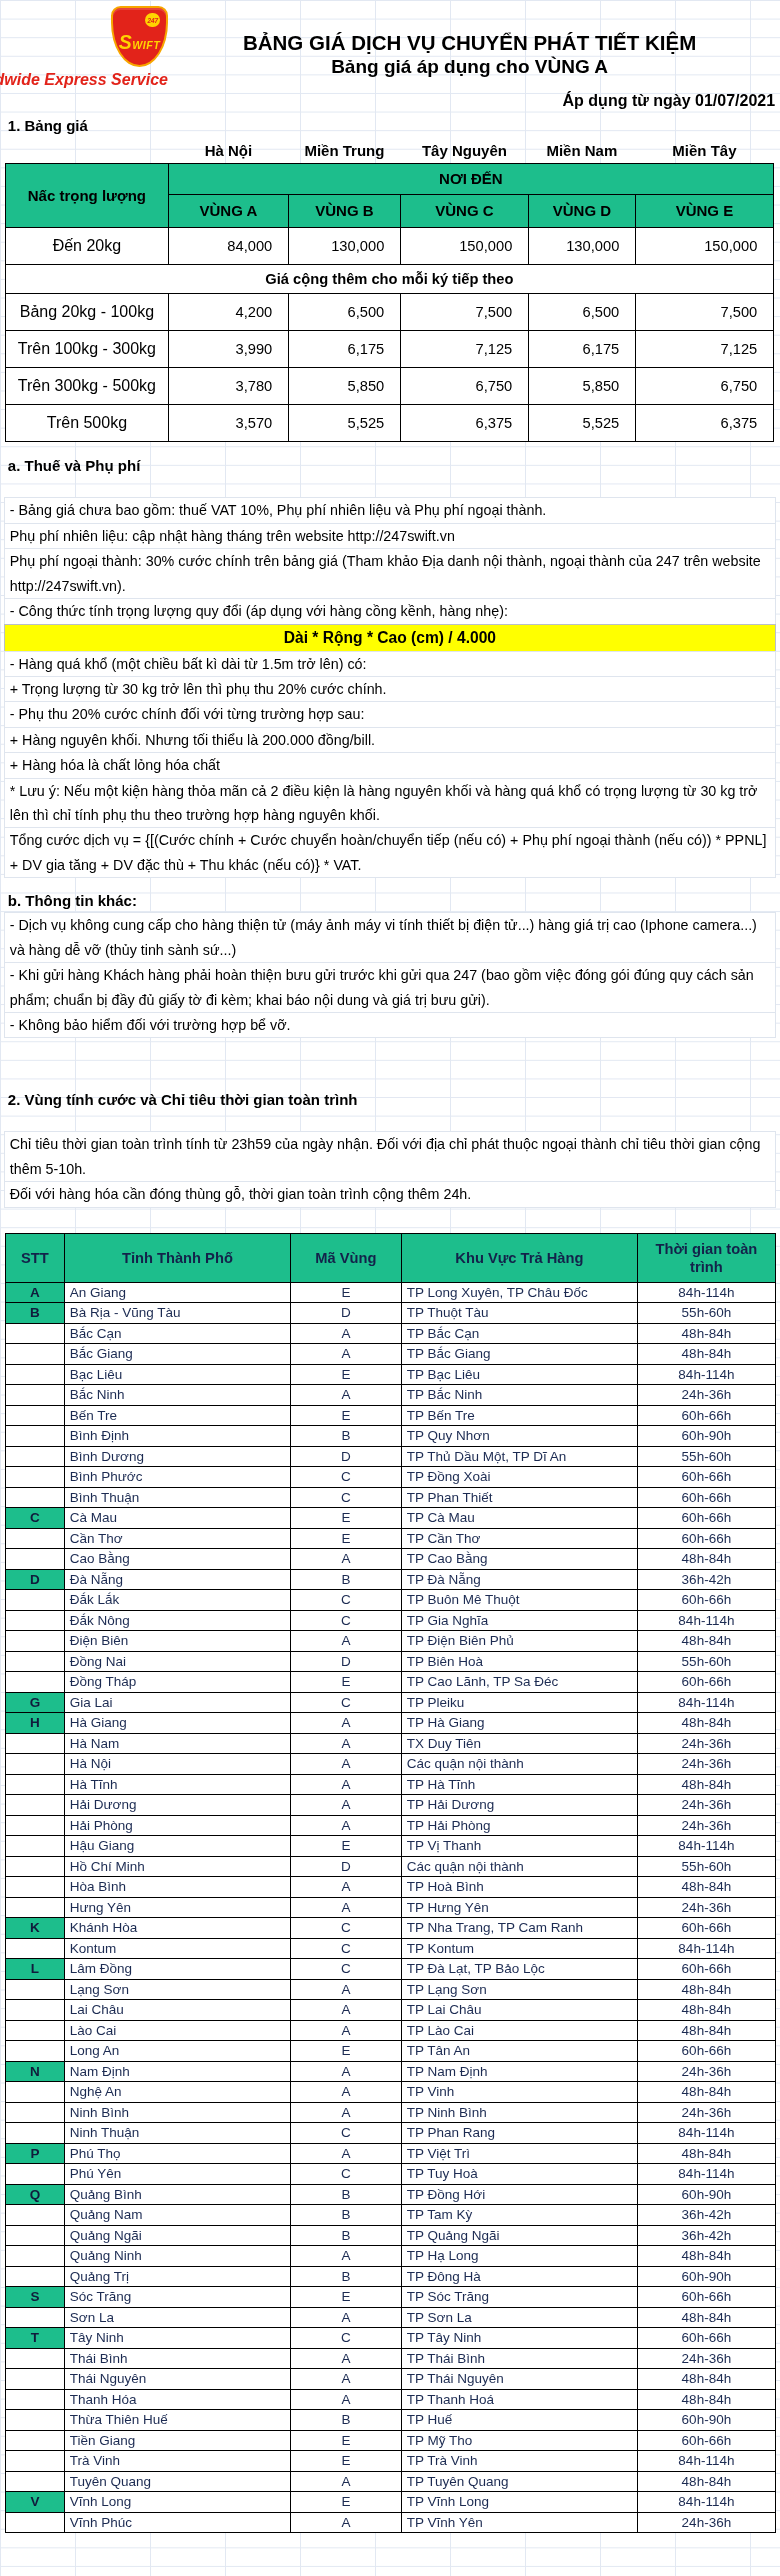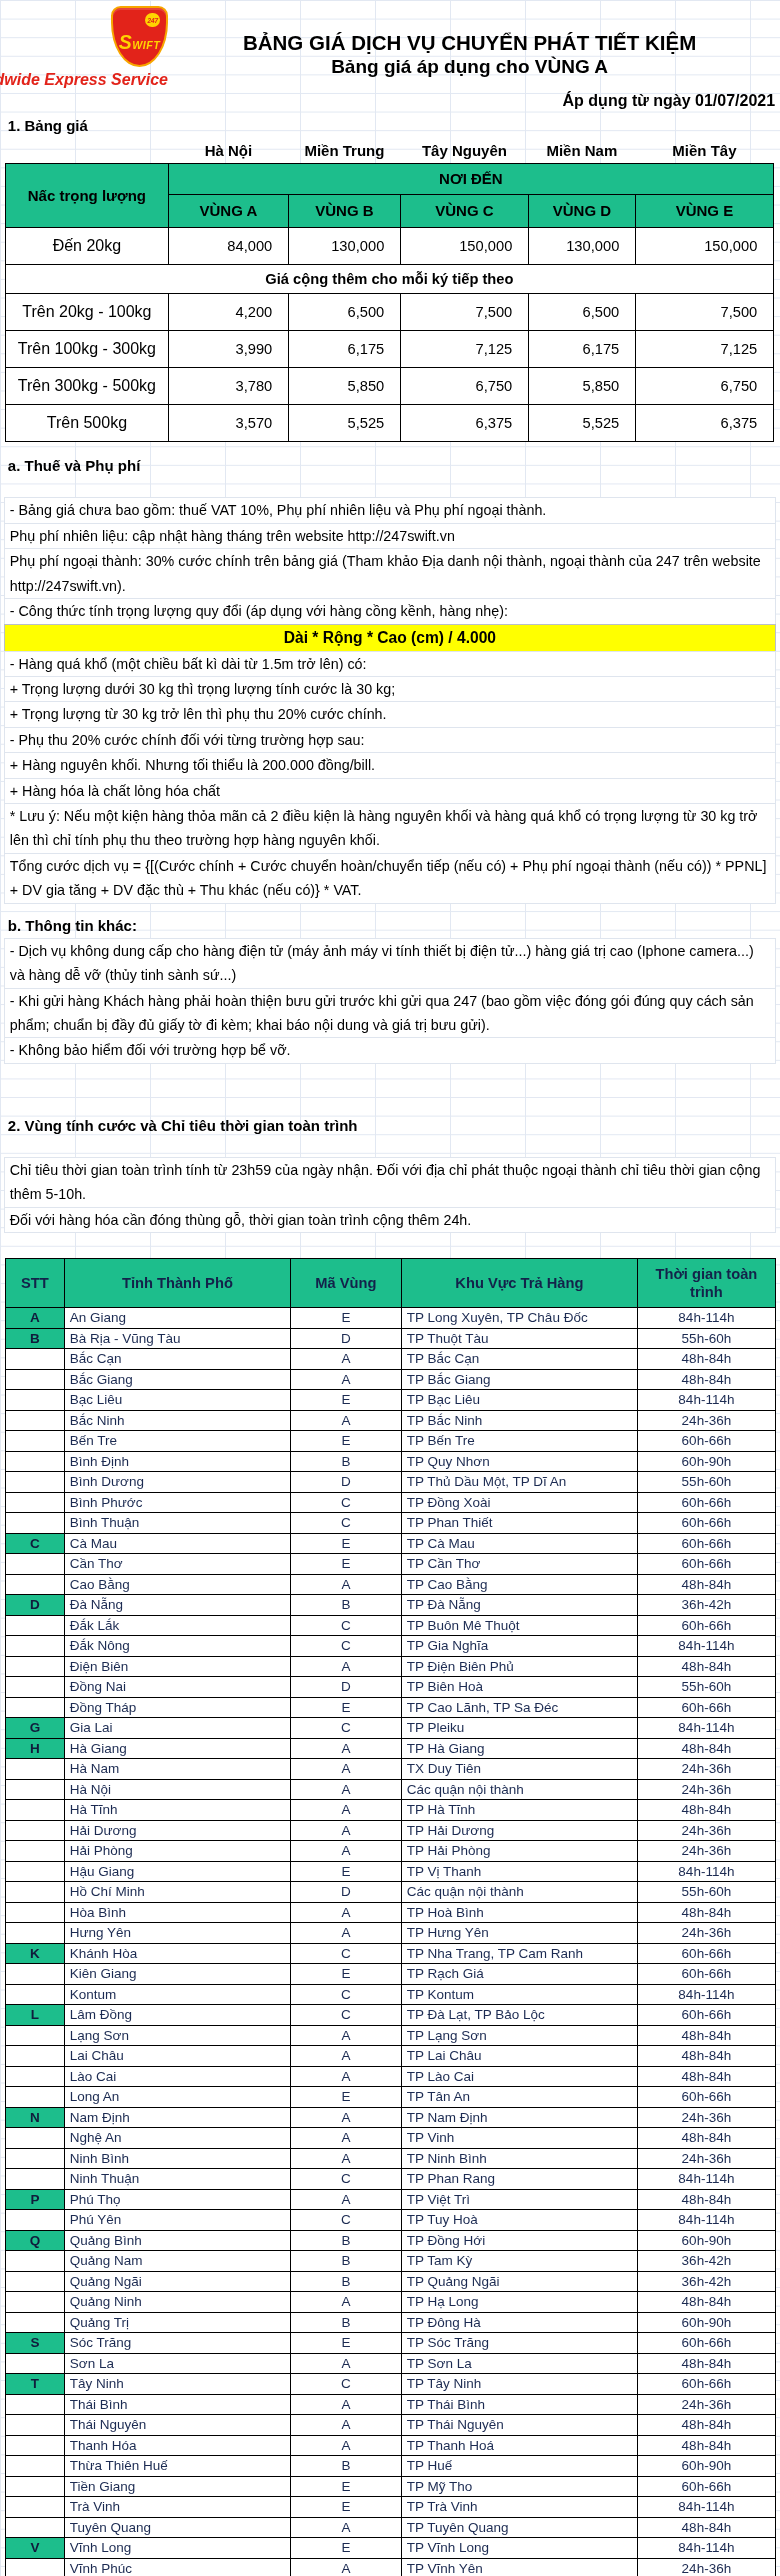--- a/index.html
+++ b/index.html
@@ -132,21 +132,21 @@
           <td class="num">84,000</td>
           <td class="num">130,000</td>
           <td class="num">150,000</td>
           <td class="num">130,000</td>
           <td class="num">150,000</td>
         </tr>
         <tr>
           <td class="addon-h" colspan="6">Giá cộng thêm cho mỗi ký tiếp theo</td>
         </tr>
         <tr>
-          <td class="wlabel">Trên 20kg - 100kg</td>
+          <td class="wlabel">Bảng 20kg - 100kg</td>
           <td class="num">4,200</td>
           <td class="num">6,500</td>
           <td class="num">7,500</td>
           <td class="num">6,500</td>
           <td class="num">7,500</td>
         </tr>
         <tr>
           <td class="wlabel">Trên 100kg - 300kg</td>
           <td class="num">3,990</td>
           <td class="num">6,175</td>
@@ -177,34 +177,33 @@
   <div class="sec-heading">a. Thuế và Phụ phí</div>
   <div class="spacer" style="height:19.5px"></div>
 
   <div class="notes" id="surchargeNotes">
       <div class="note">- Bảng giá chưa bao gồm: thuế VAT 10%, Phụ phí nhiên liệu và Phụ phí ngoại thành.</div>
       <div class="note"> Phụ phí nhiên liệu: cập nhật hàng tháng trên website http://247swift.vn</div>
       <div class="note">Phụ phí ngoại thành: 30% cước chính trên bảng giá (Tham khảo Địa danh nội thành, ngoại thành của 247 trên website http://247swift.vn).</div>
       <div class="note">- Công thức tính trọng lượng quy đổi (áp dụng với hàng cồng kềnh, hàng nhẹ):</div>
       <div class="note formula">Dài * Rộng * Cao (cm) / 4.000</div>
       <div class="note">- Hàng quá khổ (một chiều bất kì dài từ 1.5m trở lên) có:</div>
-      <div class="note">+ Trọng lượng dưới 30 kg thì trọng lượng tính cước là 30 kg;</div>
       <div class="note">+ Trọng lượng từ 30 kg trở lên thì phụ thu 20% cước chính.</div>
       <div class="note">- Phụ thu 20% cước chính đối với từng trường hợp sau:</div>
       <div class="note">+ Hàng nguyên khối. Nhưng tối thiểu là 200.000 đồng/bill.</div>
       <div class="note">+ Hàng hóa là chất lỏng hóa chất</div>
       <div class="note">* Lưu ý: Nếu một kiện hàng thỏa mãn cả 2 điều kiện là hàng nguyên khối và hàng quá khổ có trọng lượng từ 30 kg trở lên thì chỉ tính phụ thu theo trường hợp hàng nguyên khối.</div>
       <div class="note">Tổng cước dịch vụ = {[(Cước chính + Cước chuyển hoàn/chuyển tiếp (nếu có) + Phụ phí ngoại thành (nếu có)) * PPNL] + DV gia tăng + DV đặc thù + Thu khác (nếu có)} * VAT.</div>
     </div>
 
   <div class="spacer" style="height:11.7px"></div>
   <div class="sec-heading">b. Thông tin khác:</div>
 
   <div class="notes" id="otherNotes">
-      <div class="note">- Dịch vụ không dung cấp cho hàng điện tử (máy ảnh máy vi tính thiết bị điện tử...) hàng giá trị cao (Iphone camera...) và hàng dễ vỡ (thủy tinh sành sứ...)</div>
+      <div class="note">- Dịch vụ không cung cấp cho hàng thiện tử (máy ảnh máy vi tính thiết bị điện tử...) hàng giá trị cao (Iphone camera...) và hàng dễ vỡ (thủy tinh sành sứ...)</div>
       <div class="note">- Khi gửi hàng Khách hàng phải hoàn thiện bưu gửi trước khi gửi qua 247 (bao gồm việc đóng gói đúng quy cách sản phẩm; chuẩn bị đầy đủ giấy tờ đi kèm; khai báo nội dung và giá trị bưu gửi).</div>
       <div class="note">- Không bảo hiểm đối với trường hợp bể vỡ.</div>
     </div>
 
   <div class="spacer" style="height:51px"></div>
   <div class="sec-heading">2. Vùng tính cước và Chỉ tiêu thời gian toàn trình</div>
   <div class="spacer" style="height:19.5px"></div>
 
   <div class="notes" id="zoneParagraphs">
       <div class="note">Chỉ tiêu thời gian toàn trình tính từ 23h59 của ngày nhận. Đối với địa chỉ phát thuộc ngoại thành chỉ tiêu thời gian cộng thêm 5-10h.</div>
@@ -450,27 +449,20 @@
         </tr>
         <tr>
           <td class="letter has">K</td>
           <td class="province">Khánh Hòa</td>
           <td class="zone">C</td>
           <td class="area">TP Nha Trang, TP Cam Ranh</td>
           <td class="time">60h-66h</td>
         </tr>
         <tr>
           <td class="letter"></td>
-          <td class="province">Kiên Giang</td>
-          <td class="zone">E</td>
-          <td class="area">TP Rạch Giá</td>
-          <td class="time">60h-66h</td>
-        </tr>
-        <tr>
-          <td class="letter"></td>
           <td class="province">Kontum</td>
           <td class="zone">C</td>
           <td class="area">TP Kontum</td>
           <td class="time">84h-114h</td>
         </tr>
         <tr>
           <td class="letter has">L</td>
           <td class="province">Lâm Đồng</td>
           <td class="zone">C</td>
           <td class="area">TP Đà Lạt, TP Bảo Lộc</td>

